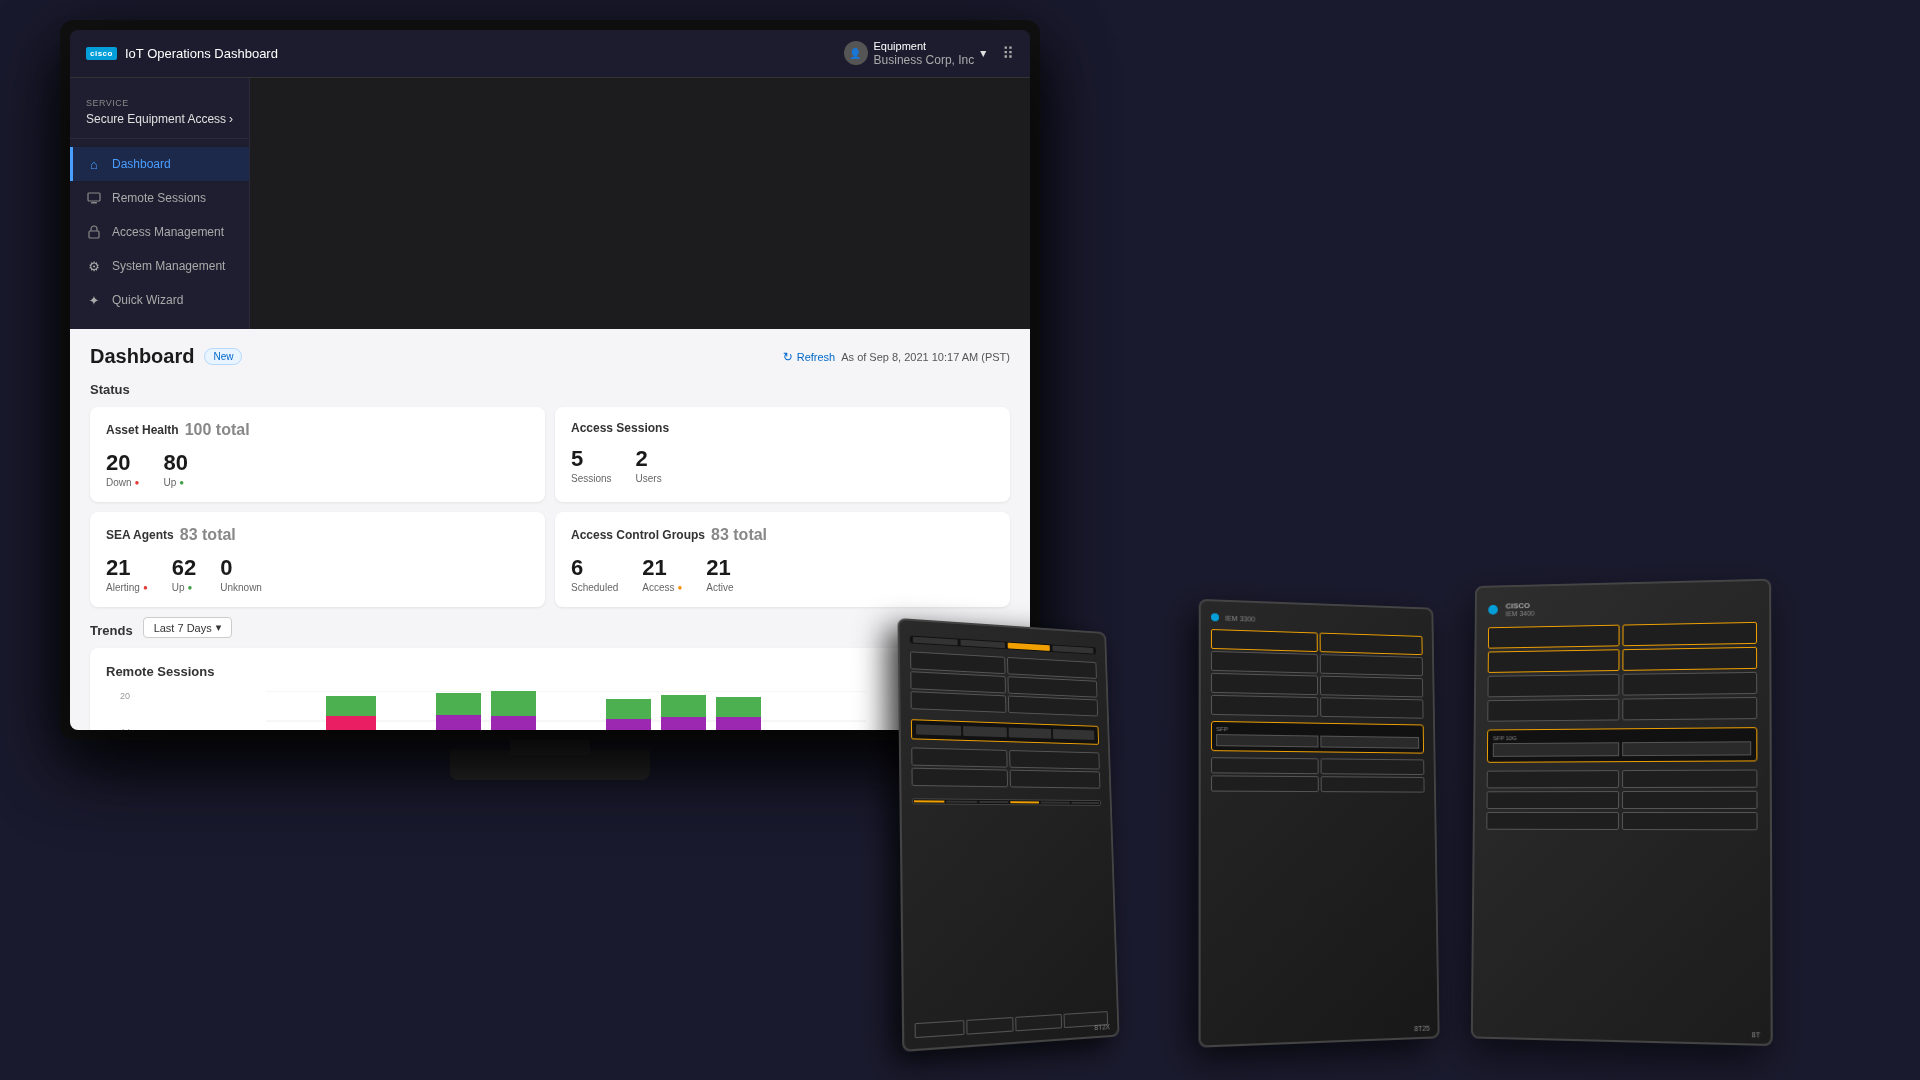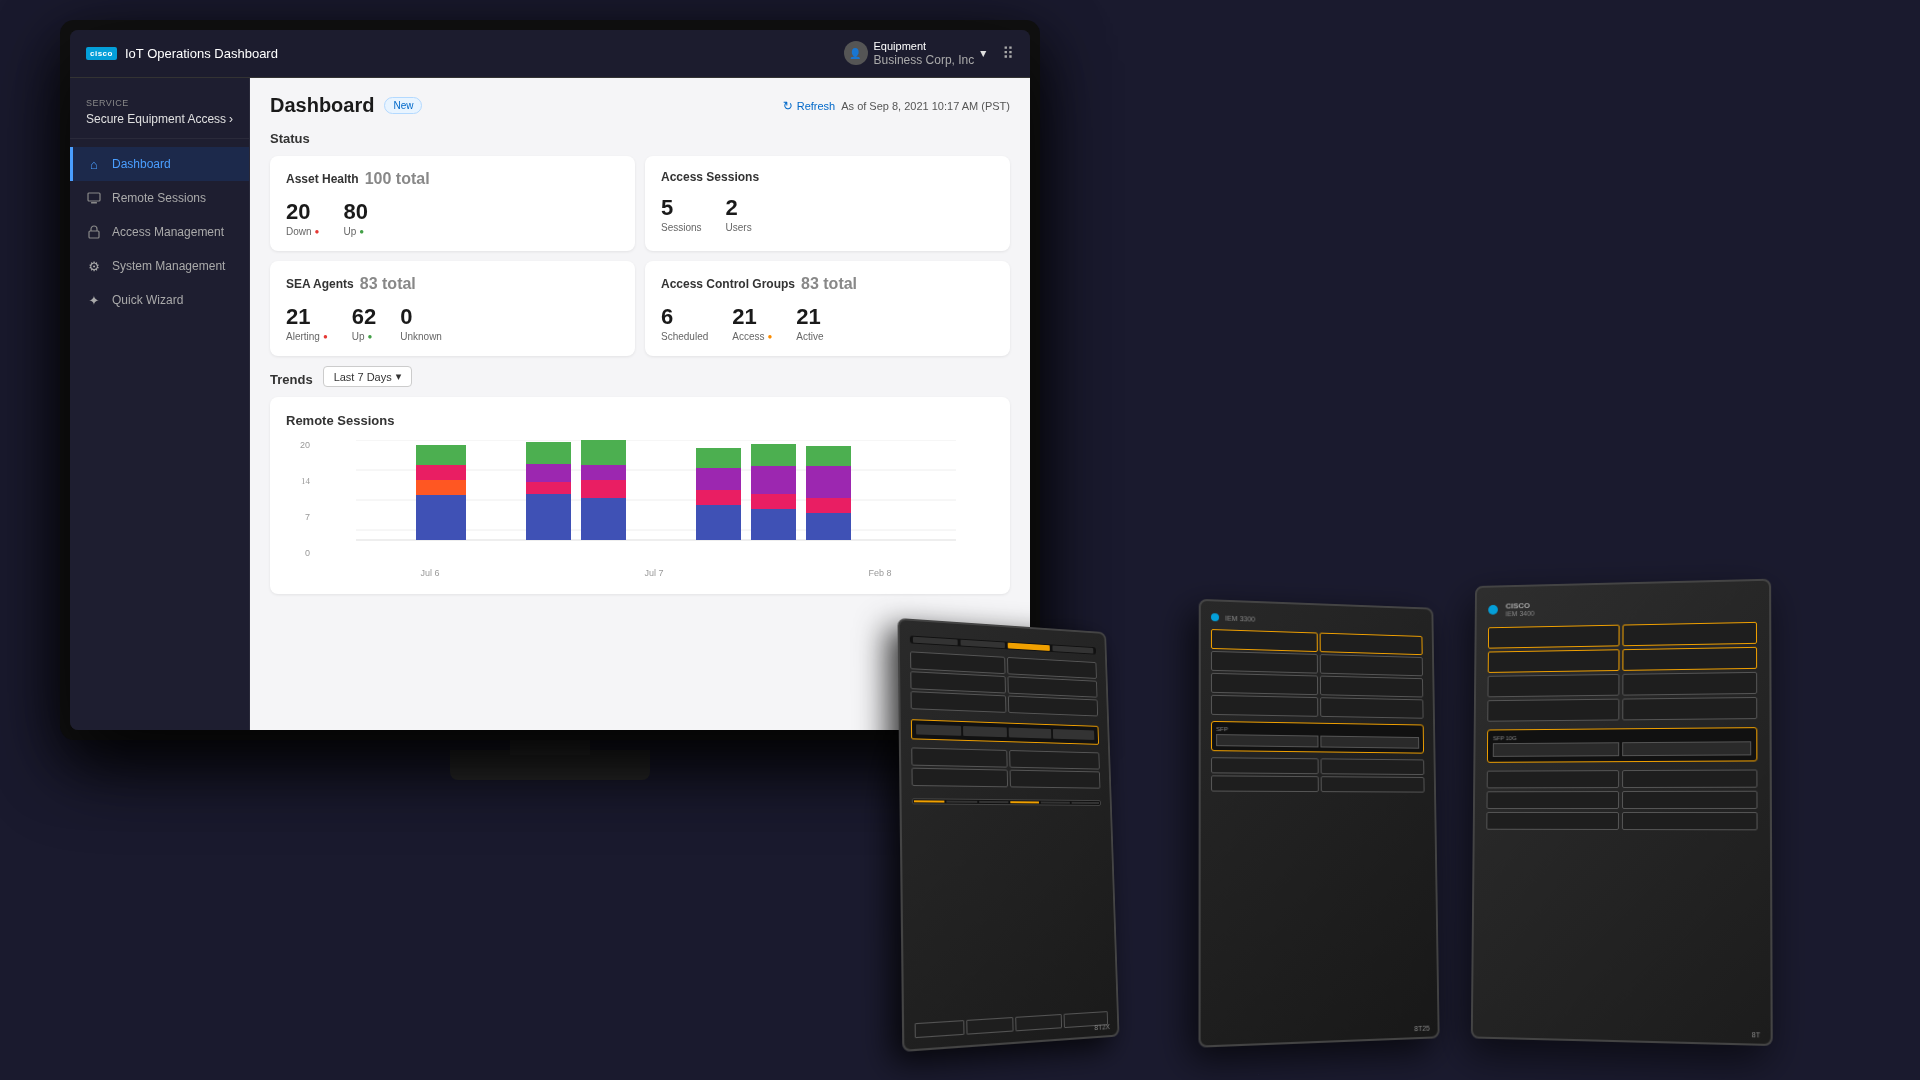--- a/index.html
+++ b/index.html
@@ -80,20 +80,21 @@
       line-height: 1.2;
     }
     .user-name { font-size: 11px; color: #fff; font-weight: 500; }
     .user-company { font-size: 12px; color: #aaa; }
     .grid-icon { color: #aaa; font-size: 16px; cursor: pointer; }
 
     
     .app-layout {
       display: flex;
       height: calc(100% - 48px);
+      flex-direction: column;
     }
 
     
     .sidebar {
       width: 180px;
       background: #1e1e30;
       border-right: 1px solid #2a2a3a;
       padding: 12px 0;
       flex-shrink: 0;
     }

